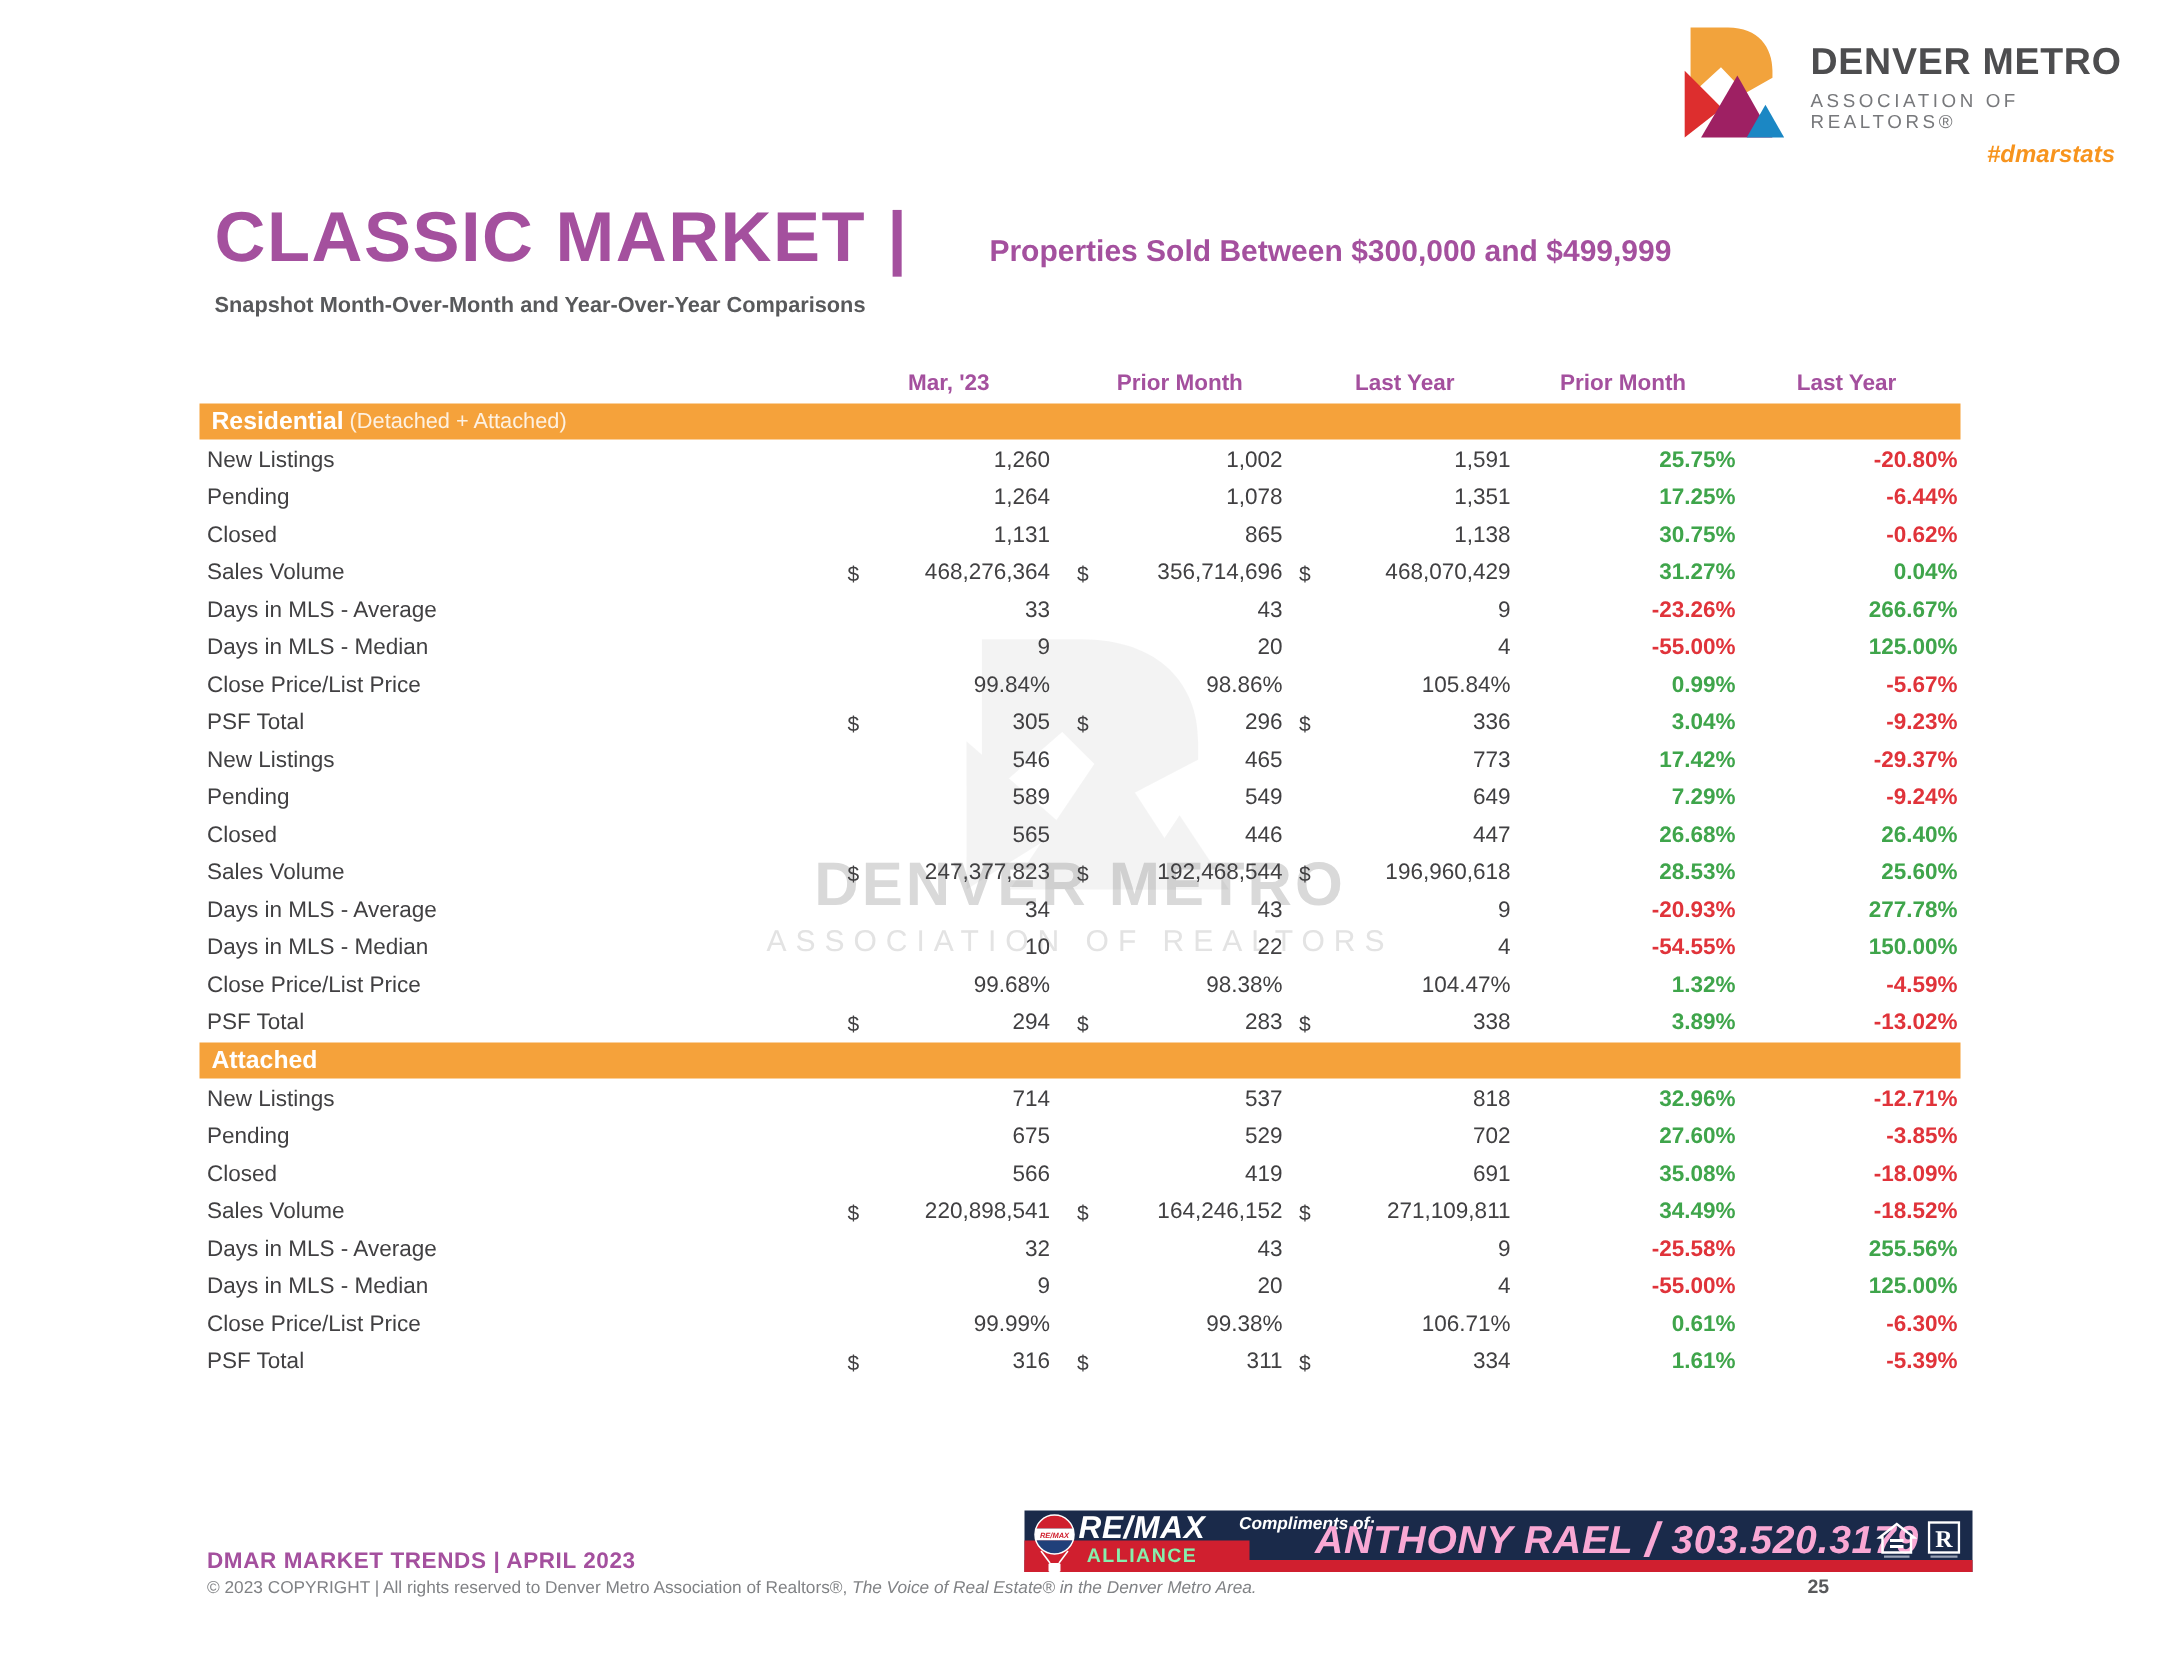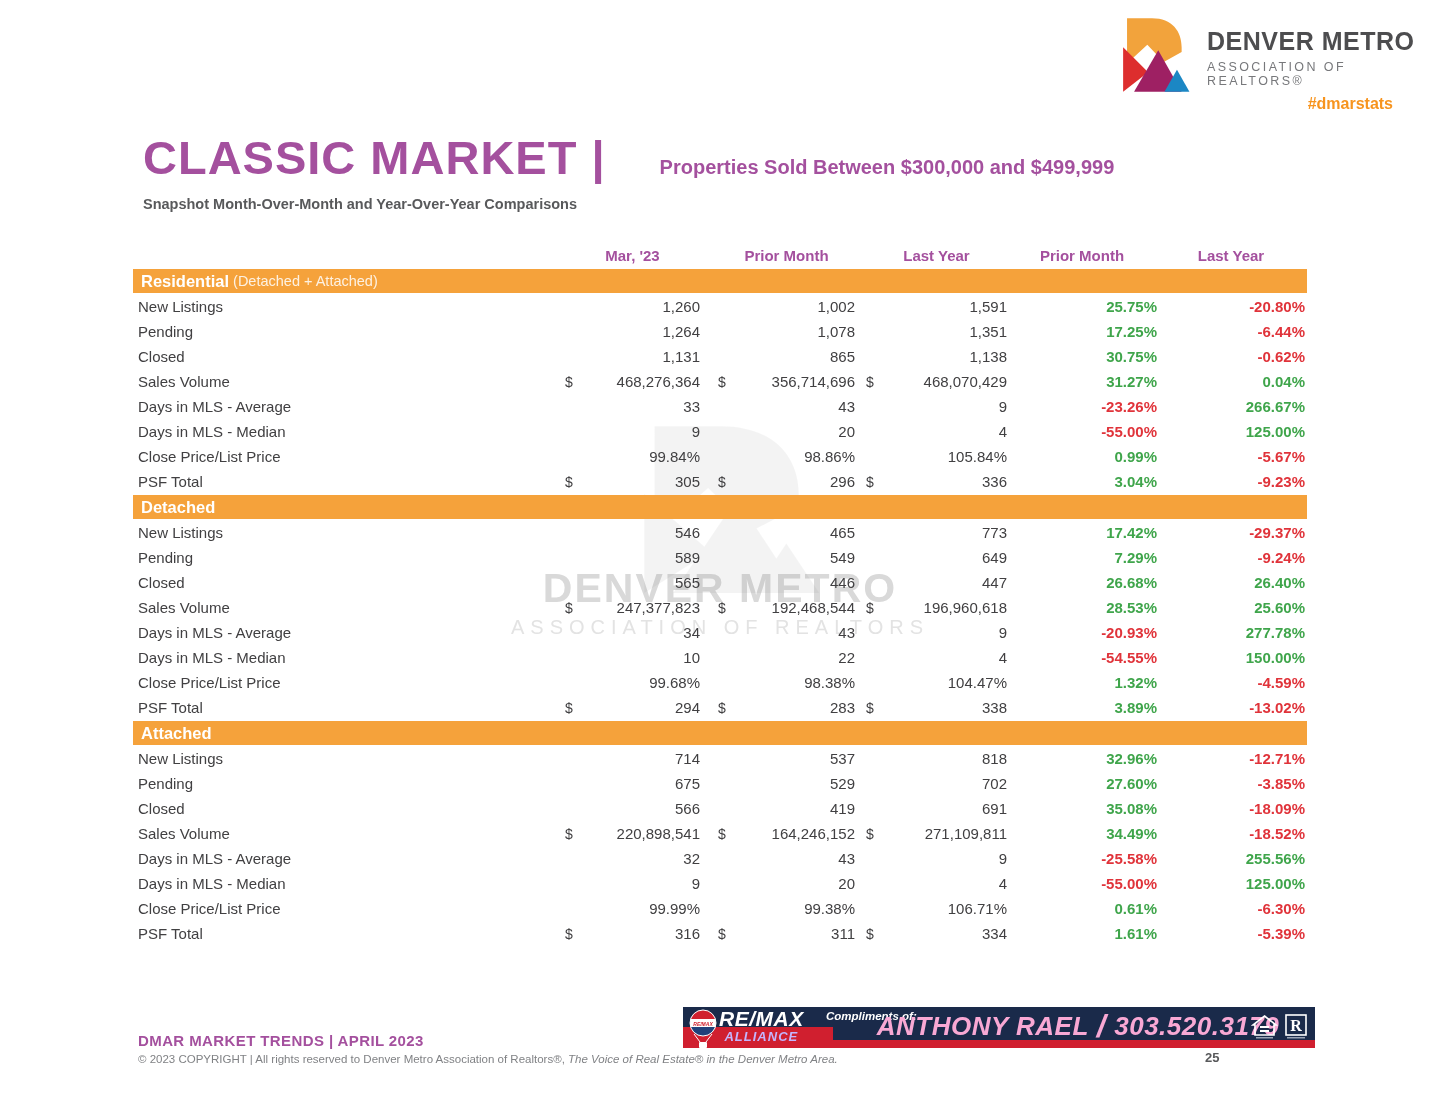--- a/index.html
+++ b/index.html
@@ -13,21 +13,21 @@
     position:relative; background:#ffffff; overflow:hidden;
     font-family:"Liberation Sans", sans-serif; color:var(--ink);
   }
 
   
   .brand{position:absolute; left:1113px; top:16px; display:flex; align-items:center;}
   .brand svg{width:78px; height:78px;}
   .brand-text{margin-left:16px;}
   .brand-l1{font-size:25px; font-weight:bold; color:#4D4D4F; letter-spacing:.5px;}
   .brand-l2{font-size:12.5px; color:#77787B; letter-spacing:2.4px; margin-top:4px;}
-  .hashtag{position:absolute; right:48px; top:95px; font-size:16px; font-weight:bold; color:var(--hashtag-orange);}
+  .hashtag{position:absolute; right:31px; top:95px; font-size:16px; font-weight:bold; color:var(--hashtag-orange);font-style:italic;}
 
   
   .title-row{position:absolute; left:143px; top:130px; display:flex; align-items:baseline;}
   .title-main{font-size:47px; font-weight:bold; color:var(--purple); letter-spacing:1px; white-space:nowrap;}
   .title-tag{font-size:20px; font-weight:bold; color:var(--purple); margin-left:14px; white-space:nowrap;padding-left:40px;}
   .subtitle{position:absolute; left:143px; top:196px; font-size:14.5px; font-weight:bold; color:#58595B;}
 
   
   .watermark{position:absolute; left:440px; top:420px; width:560px; text-align:center; z-index:0; pointer-events:none;}
   .watermark svg{width:215px; height:175px; opacity:.08;}
@@ -63,21 +63,21 @@
   .footer-trends{position:absolute; left:138px; top:1032px; font-size:15px; font-weight:bold; color:var(--purple); letter-spacing:.4px;}
   .footer-copy{position:absolute; left:138px; top:1053px; font-size:11.5px; color:var(--gray);}
   .page-num{position:absolute; left:1205px; top:1050px; font-size:13px; font-weight:bold; color:#58595B;}
 
   
   .banner{position:absolute; left:683px; top:1007px; width:632px; height:41px; background:var(--navy); z-index:2;}
   .banner .stripe{position:absolute; left:0; right:0; bottom:0; height:8px; background:var(--banner-red);}
   .banner .left-red{position:absolute; left:0; top:20px; bottom:0; width:150px; background:var(--banner-red);}
   .remax-block{position:absolute; left:36px; top:1px; text-align:center;}
   .remax-name{font-size:21px; font-weight:bold; font-style:italic; color:#fff; letter-spacing:.5px; line-height:21px;}
-  .remax-sub{font-size:13px; font-weight:bold; font-style:italic; color:#c4b5fd; letter-spacing:1px; line-height:15px;}
+  .remax-sub{font-size:13px; font-weight:bold; color:#86efac; letter-spacing:1px; line-height:15px;}
   .balloon{position:absolute; left:3px; top:2px; width:34px; height:40px;}
   .compliments{position:absolute; left:143px; top:3px; font-size:11.5px; font-style:italic; font-weight:bold; color:#fff;}
   .agent-line{position:absolute; left:230px; right:72px; top:6px; bottom:8px; display:flex; align-items:center; justify-content:center;
               color:#f9a8d4; font-weight:bold; font-style:italic; font-size:26px; letter-spacing:.5px; white-space:nowrap;}
   .agent-sep{font-size:32px; margin:0 8px; font-weight:bold;}
   .banner-icons{position:absolute; right:8px; top:7px; display:flex; gap:7px; align-items:center;}
   .banner-icons svg{display:block;}
 </style>
 </head>
 <body>
@@ -255,21 +255,20 @@
           <span class="ds">$</span>
           <span class="n">296</span>
         </span>
         <span class="val v3">
           <span class="ds">$</span>
           <span class="n">336</span>
         </span>
         <span class="pct pm up">3.04%</span>
         <span class="pct ly down">-9.23%</span>
       </div>
-      <div class="sec-band"><span class="sec-title">Detached</span><span class="sec-note"></span></div>
       <div class="trow">
         <span class="lbl">New Listings</span>
         <span class="val v1">
           <span class="ds"></span>
           <span class="n">546</span>
         </span>
         <span class="val v2">
           <span class="ds"></span>
           <span class="n">465</span>
         </span>

